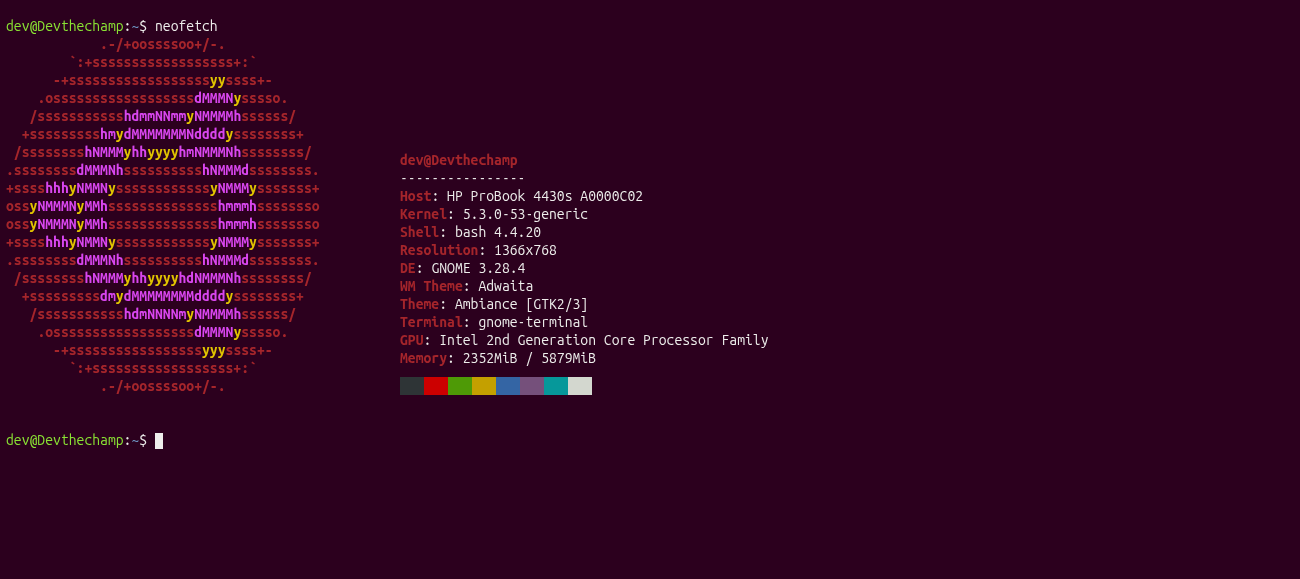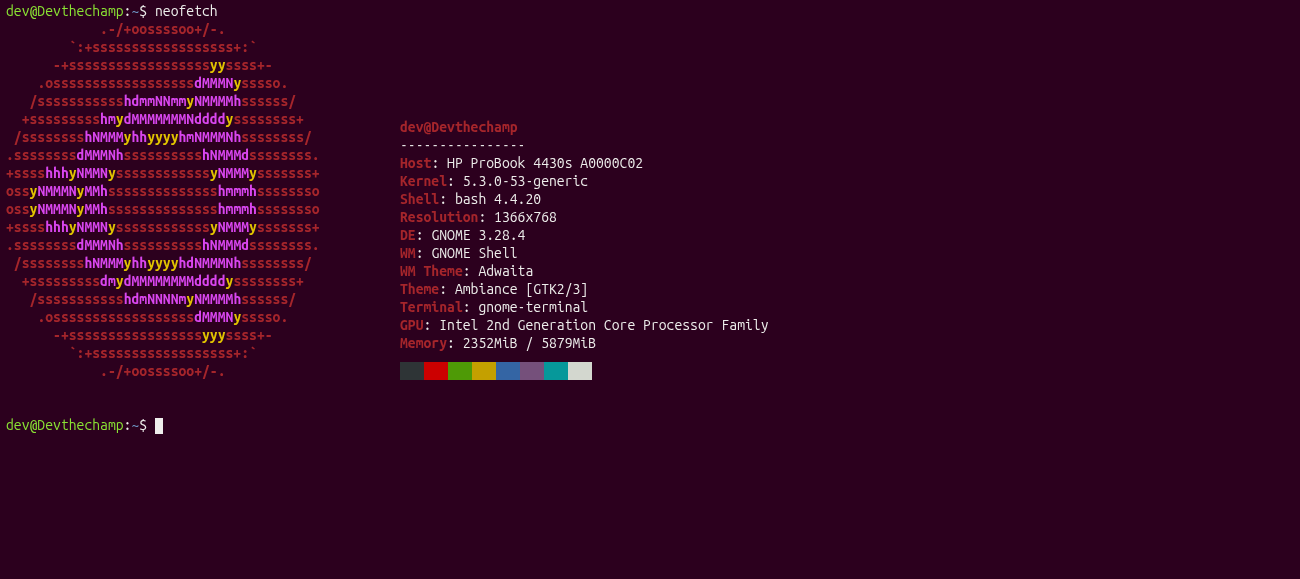--- a/index.html
+++ b/index.html
@@ -1,16 +1,16 @@
 <!DOCTYPE html>
 <html><head>
 <meta charset="utf-8">
 <style>
   html,body{margin:0;padding:0;background:#2c001e;color:#eee;font-family:"Ubuntu Mono","DejaVu Sans Mono",monospace;font-size:14px;line-height:18px;width:1300px;height:579px;overflow:hidden}
-  .term{padding:2px 6px}
+  .term{padding:17px 6px}
   .green{color:#8ae234}
   .blue{color:#729fcf}
   .white{color:#eeeeec}
   .red{color:#a5252b;font-weight:bold}
   .logo{white-space:pre;letter-spacing:0}
   .logo .s{color:#a5252b;font-weight:bold}
   .logo .w{color:#d946ef;font-weight:bold}
   .logo .y{color:#e2c400;font-weight:bold}
   .cols{display:flex;align-items:flex-end}
   .left{width:380px}
@@ -34,21 +34,20 @@
     <div class="left logo" id="logo"><div><span class="">            </span><span class="s">.-/+oossssoo+/-.</span></div><div><span class="">        </span><span class="s">`:+ssssssssssssssssss+:`</span></div><div><span class="">      </span><span class="s">-+ssssssssssssssssss</span><span class="y">yy</span><span class="s">ssss+-</span></div><div><span class="">    </span><span class="s">.ossssssssssssssssss</span><span class="w">dMMMN</span><span class="y">y</span><span class="s">sssso.</span></div><div><span class="">   </span><span class="s">/sssssssssss</span><span class="w">hdmmNNmm</span><span class="y">y</span><span class="w">NMMMMh</span><span class="s">ssssss/</span></div><div><span class="">  </span><span class="s">+sssssssss</span><span class="w">hm</span><span class="y">y</span><span class="w">dMMMMMMMNdddd</span><span class="y">y</span><span class="s">ssssssss+</span></div><div><span class=""> </span><span class="s">/ssssssss</span><span class="w">hNMMM</span><span class="y">y</span><span class="w">hh</span><span class="y">yyyy</span><span class="w">hmNMMMNh</span><span class="s">ssssssss/</span></div><div><span class="s">.ssssssss</span><span class="w">dMMMNh</span><span class="s">ssssssssss</span><span class="w">hNMMMd</span><span class="s">ssssssss.</span></div><div><span class="s">+ssss</span><span class="w">hhh</span><span class="y">y</span><span class="w">NMMN</span><span class="y">y</span><span class="s">ssssssssssss</span><span class="y">y</span><span class="w">NMMM</span><span class="y">y</span><span class="s">sssssss+</span></div><div><span class="s">oss</span><span class="y">y</span><span class="w">NMMMN</span><span class="y">y</span><span class="w">MMh</span><span class="s">ssssssssssssss</span><span class="w">hmmmh</span><span class="s">ssssssso</span></div><div><span class="s">oss</span><span class="y">y</span><span class="w">NMMMN</span><span class="y">y</span><span class="w">MMh</span><span class="s">ssssssssssssss</span><span class="w">hmmmh</span><span class="s">ssssssso</span></div><div><span class="s">+ssss</span><span class="w">hhh</span><span class="y">y</span><span class="w">NMMN</span><span class="y">y</span><span class="s">ssssssssssss</span><span class="y">y</span><span class="w">NMMM</span><span class="y">y</span><span class="s">sssssss+</span></div><div><span class="s">.ssssssss</span><span class="w">dMMMNh</span><span class="s">ssssssssss</span><span class="w">hNMMMd</span><span class="s">ssssssss.</span></div><div><span class=""> </span><span class="s">/ssssssss</span><span class="w">hNMMM</span><span class="y">y</span><span class="w">hh</span><span class="y">yyyy</span><span class="w">hdNMMMNh</span><span class="s">ssssssss/</span></div><div><span class="">  </span><span class="s">+sssssssss</span><span class="w">dm</span><span class="y">y</span><span class="w">dMMMMMMMMdddd</span><span class="y">y</span><span class="s">ssssssss+</span></div><div><span class="">   </span><span class="s">/sssssssssss</span><span class="w">hdmNNNNm</span><span class="y">y</span><span class="w">NMMMMh</span><span class="s">ssssss/</span></div><div><span class="">    </span><span class="s">.ossssssssssssssssss</span><span class="w">dMMMN</span><span class="y">y</span><span class="s">sssso.</span></div><div><span class="">      </span><span class="s">-+sssssssssssssssss</span><span class="y">yyy</span><span class="s">ssss+-</span></div><div><span class="">        </span><span class="s">`:+ssssssssssssssssss+:`</span></div><div><span class="">            </span><span class="s">.-/+oossssoo+/-.</span></div></div>
     <div class="right">
       <div class="red">dev@Devthechamp</div>
       <div class="white">----------------</div>
       <div class="info" id="info">
           <div><span class="k">Host</span><span class="v">: </span><span class="v">HP ProBook 4430s A0000C02</span></div>
           <div><span class="k">Kernel</span><span class="v">: </span><span class="v">5.3.0-53-generic</span></div>
           <div><span class="k">Shell</span><span class="v">: </span><span class="v">bash 4.4.20</span></div>
           <div><span class="k">Resolution</span><span class="v">: </span><span class="v">1366x768</span></div>
           <div><span class="k">DE</span><span class="v">: </span><span class="v">GNOME 3.28.4</span></div>
-          <div><span class="k">WM</span><span class="v">: </span><span class="v">GNOME Shell</span></div>
           <div><span class="k">WM Theme</span><span class="v">: </span><span class="v">Adwaita</span></div>
           <div><span class="k">Theme</span><span class="v">: </span><span class="v">Ambiance [GTK2/3]</span></div>
           <div><span class="k">Terminal</span><span class="v">: </span><span class="v">gnome-terminal</span></div>
           <div><span class="k">GPU</span><span class="v">: </span><span class="v">Intel 2nd Generation Core Processor Family</span></div>
           <div><span class="k">Memory</span><span class="v">: </span><span class="v">2352MiB / 5879MiB</span></div>
         </div>
       <div class="swatches" id="swatches">
           <div class="sw" style="background: rgb(46, 52, 54);"></div>
           <div class="sw" style="background: rgb(204, 0, 0);"></div>
           <div class="sw" style="background: rgb(78, 154, 6);"></div>

